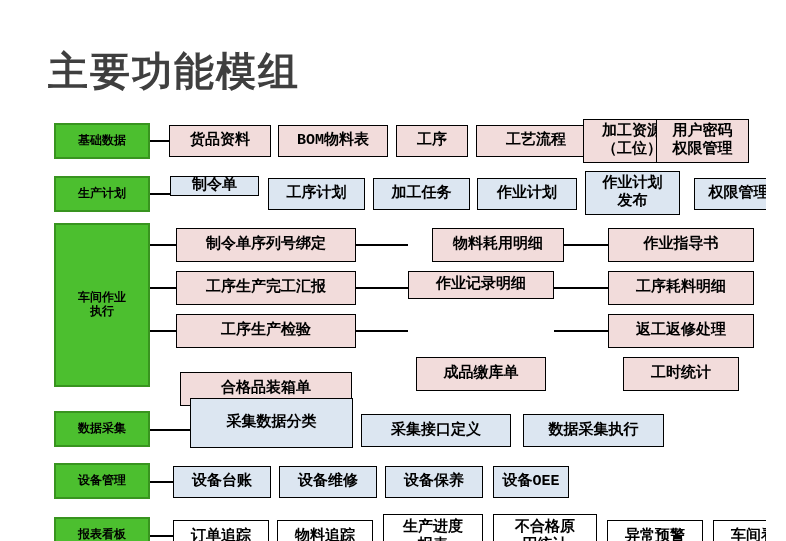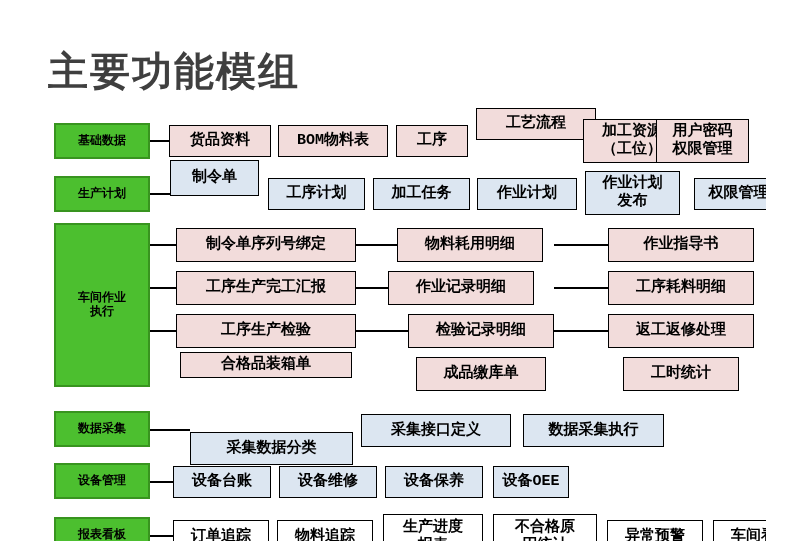--- a/index.html
+++ b/index.html
@@ -58,29 +58,29 @@
 
 <div class="slide">
 
   <div class="title">主要功能模组</div>
 
   <div class="box green" style="left:14px;top:83px;width:96px;height:36px">基础数据</div>
   <div class="line" style="left:110px;top:100px;width:19px"></div>
   <div class="box pink" style="left:129px;top:85px;width:102px;height:32px">货品资料</div>
   <div class="box pink" style="left:238px;top:85px;width:110px;height:32px">BOM物料表</div>
   <div class="box pink" style="left:356px;top:85px;width:72px;height:32px">工序</div>
-  <div class="box pink" style="left:436px;top:68px;width:120px;height:32px">工艺流程</div>
+  <div class="box pink" style="left:436px;top:85px;width:120px;height:32px">工艺流程</div>
   <div class="box pink" style="left:543px;top:79px;width:98px;height:44px">加工资源
 （工位）</div>
   <div class="box pink" style="left:616px;top:79px;width:93px;height:44px">用户密码
 权限管理</div>
 
   <div class="box green" style="left:14px;top:136px;width:96px;height:36px">生产计划</div>
   <div class="line" style="left:110px;top:153px;width:20px"></div>
-  <div class="box blue" style="left:130px;top:120px;width:89px;height:36px">制令单</div>
+  <div class="box blue" style="left:130px;top:136px;width:89px;height:20px">制令单</div>
   <div class="box blue" style="left:228px;top:138px;width:97px;height:32px">工序计划</div>
   <div class="box blue" style="left:333px;top:138px;width:97px;height:32px">加工任务</div>
   <div class="box blue" style="left:437px;top:138px;width:100px;height:32px">作业计划</div>
   <div class="box blue" style="left:545px;top:131px;width:95px;height:44px">作业计划
 发布</div>
   <div class="box blue" style="left:654px;top:138px;width:89px;height:32px">权限管理</div>
 
   <div class="box green" style="left:14px;top:183px;width:96px;height:164px">车间作业
 执行</div>
   <div class="line" style="left:110px;top:204px;width:26px"></div>
@@ -89,35 +89,34 @@
   <div class="line" style="left:316px;top:204px;width:52px"></div>
   <div class="line" style="left:316px;top:247px;width:52px"></div>
   <div class="line" style="left:316px;top:290px;width:52px"></div>
   <div class="line" style="left:514px;top:204px;width:54px"></div>
   <div class="line" style="left:514px;top:247px;width:54px"></div>
   <div class="line" style="left:514px;top:290px;width:54px"></div>
 
   <div class="box pink" style="left:136px;top:188px;width:180px;height:34px">制令单序列号绑定</div>
   <div class="box pink" style="left:136px;top:231px;width:180px;height:34px">工序生产完工汇报</div>
   <div class="box pink" style="left:136px;top:274px;width:180px;height:34px">工序生产检验</div>
-  <div class="box pink" style="left:140px;top:312px;width:172px;height:26px">合格品装箱单</div>
+  <div class="box pink" style="left:140px;top:332px;width:172px;height:34px">合格品装箱单</div>
 
-  <div class="box pink" style="left:357px;top:188px;width:146px;height:34px">物料耗用明细</div>
-  <div class="box pink" style="left:348px;top:231px;width:146px;height:34px">作业记录明细</div>
-  <div class="box pink" style="left:368px;top:274px;width:146px;height:34px">检验记录明细</div>
+  <div class="box pink" style="left:392px;top:188px;width:132px;height:34px">物料耗用明细</div>
+  <div class="box pink" style="left:368px;top:231px;width:146px;height:28px">作业记录明细</div>
   <div class="box pink" style="left:376px;top:317px;width:130px;height:34px">成品缴库单</div>
 
   <div class="box pink" style="left:568px;top:188px;width:146px;height:34px">作业指导书</div>
   <div class="box pink" style="left:568px;top:231px;width:146px;height:34px">工序耗料明细</div>
   <div class="box pink" style="left:568px;top:274px;width:146px;height:34px">返工返修处理</div>
   <div class="box pink" style="left:583px;top:317px;width:116px;height:34px">工时统计</div>
 
   <div class="box green" style="left:14px;top:371px;width:96px;height:36px">数据采集</div>
   <div class="line" style="left:110px;top:389px;width:40px"></div>
-  <div class="box blue" style="left:150px;top:392px;width:163px;height:33px">采集数据分类</div>
+  <div class="box blue" style="left:150px;top:358px;width:163px;height:50px">采集数据分类</div>
   <div class="box blue" style="left:321px;top:374px;width:150px;height:33px">采集接口定义</div>
   <div class="box blue" style="left:483px;top:374px;width:141px;height:33px">数据采集执行</div>
 
   <div class="box green" style="left:14px;top:423px;width:96px;height:36px">设备管理</div>
   <div class="line" style="left:110px;top:441px;width:23px"></div>
   <div class="box blue" style="left:133px;top:426px;width:98px;height:32px">设备台账</div>
   <div class="box blue" style="left:239px;top:426px;width:98px;height:32px">设备维修</div>
   <div class="box blue" style="left:345px;top:426px;width:98px;height:32px">设备保养</div>
   <div class="box blue" style="left:453px;top:426px;width:76px;height:32px">设备OEE</div>
 

